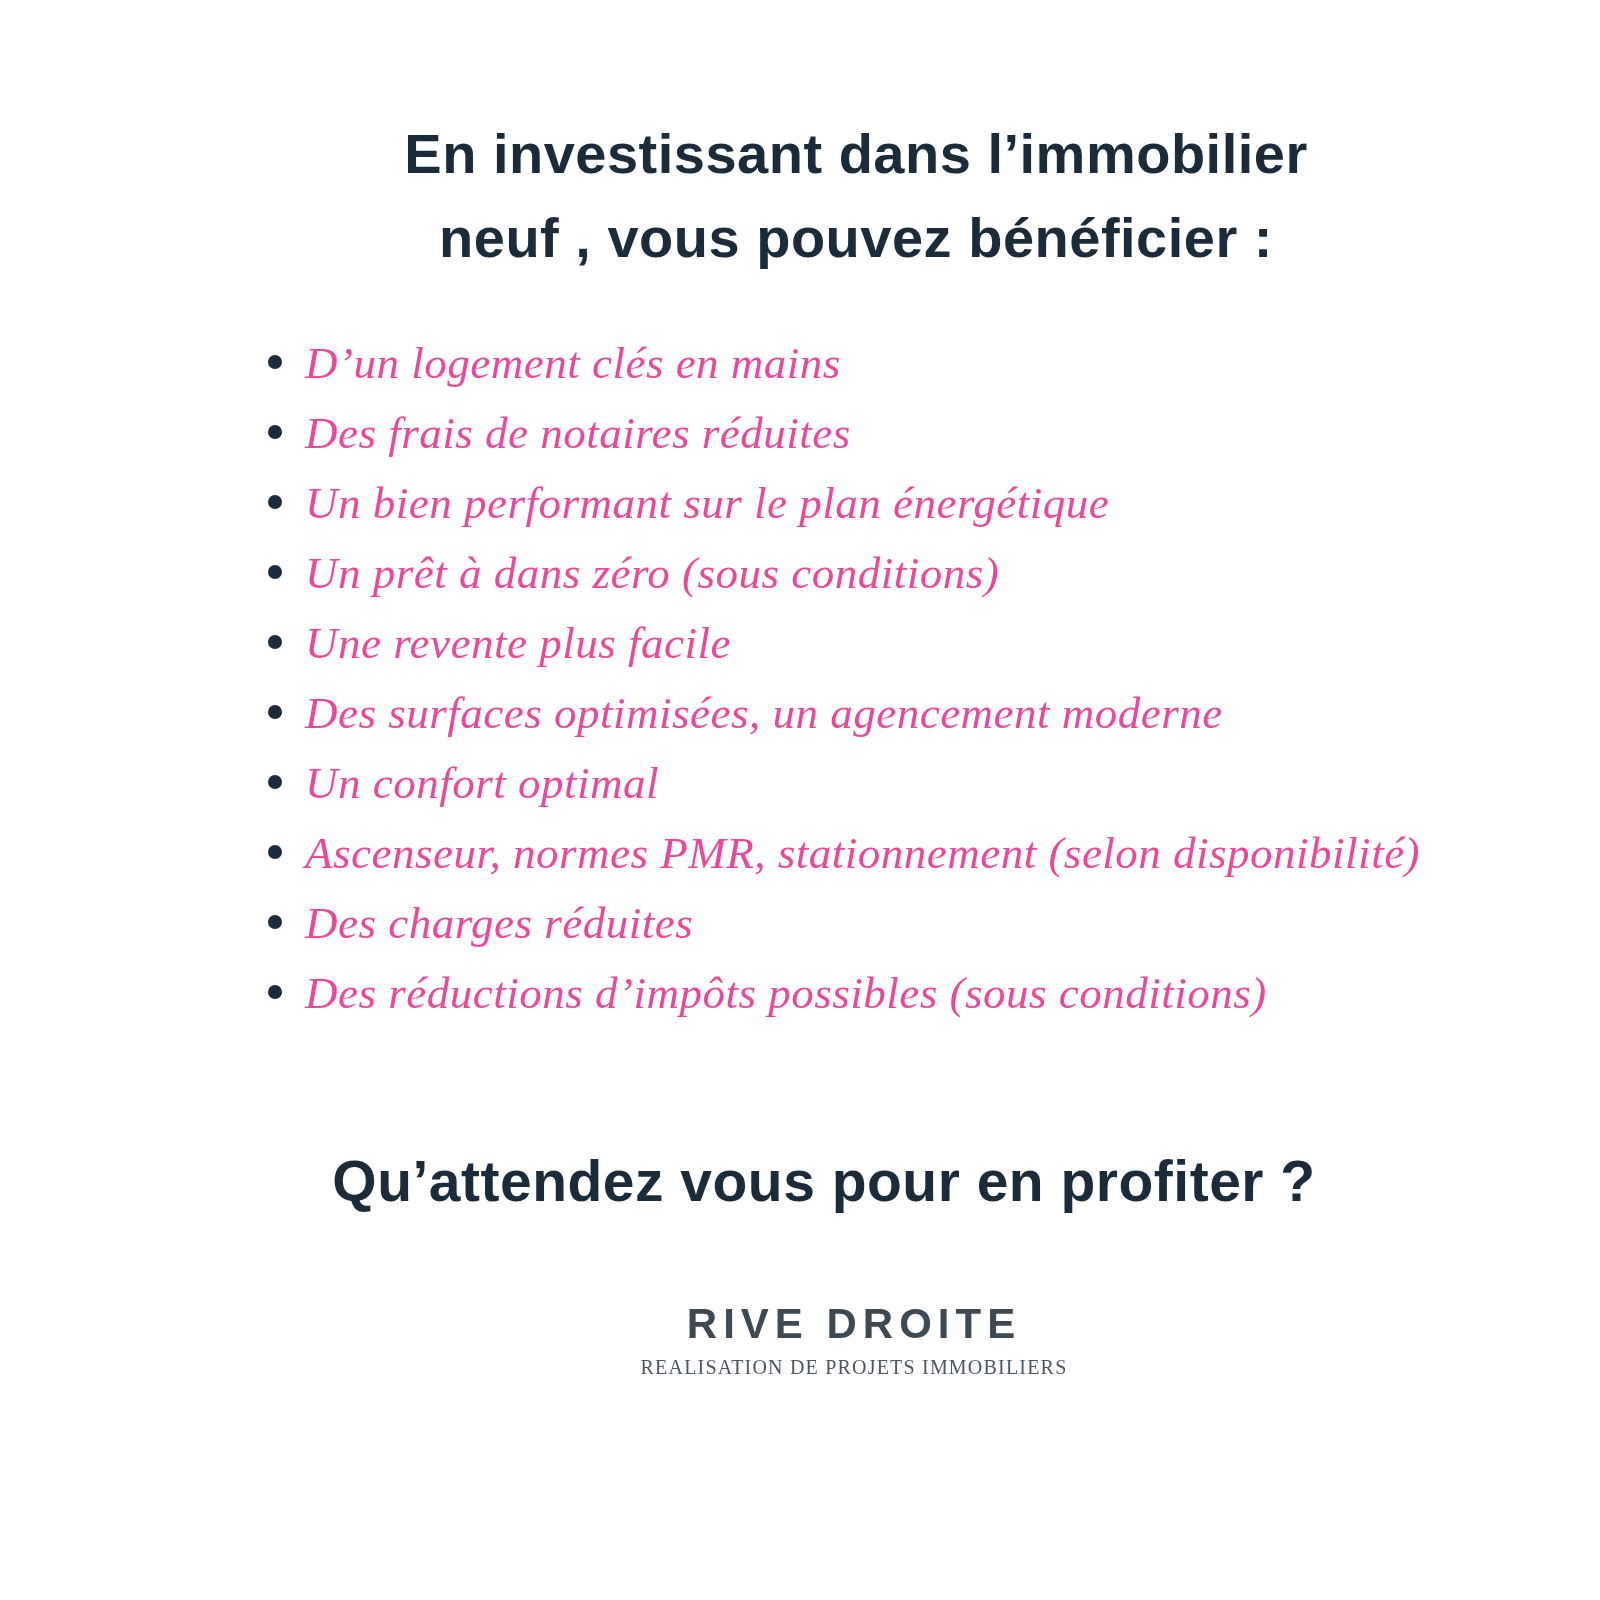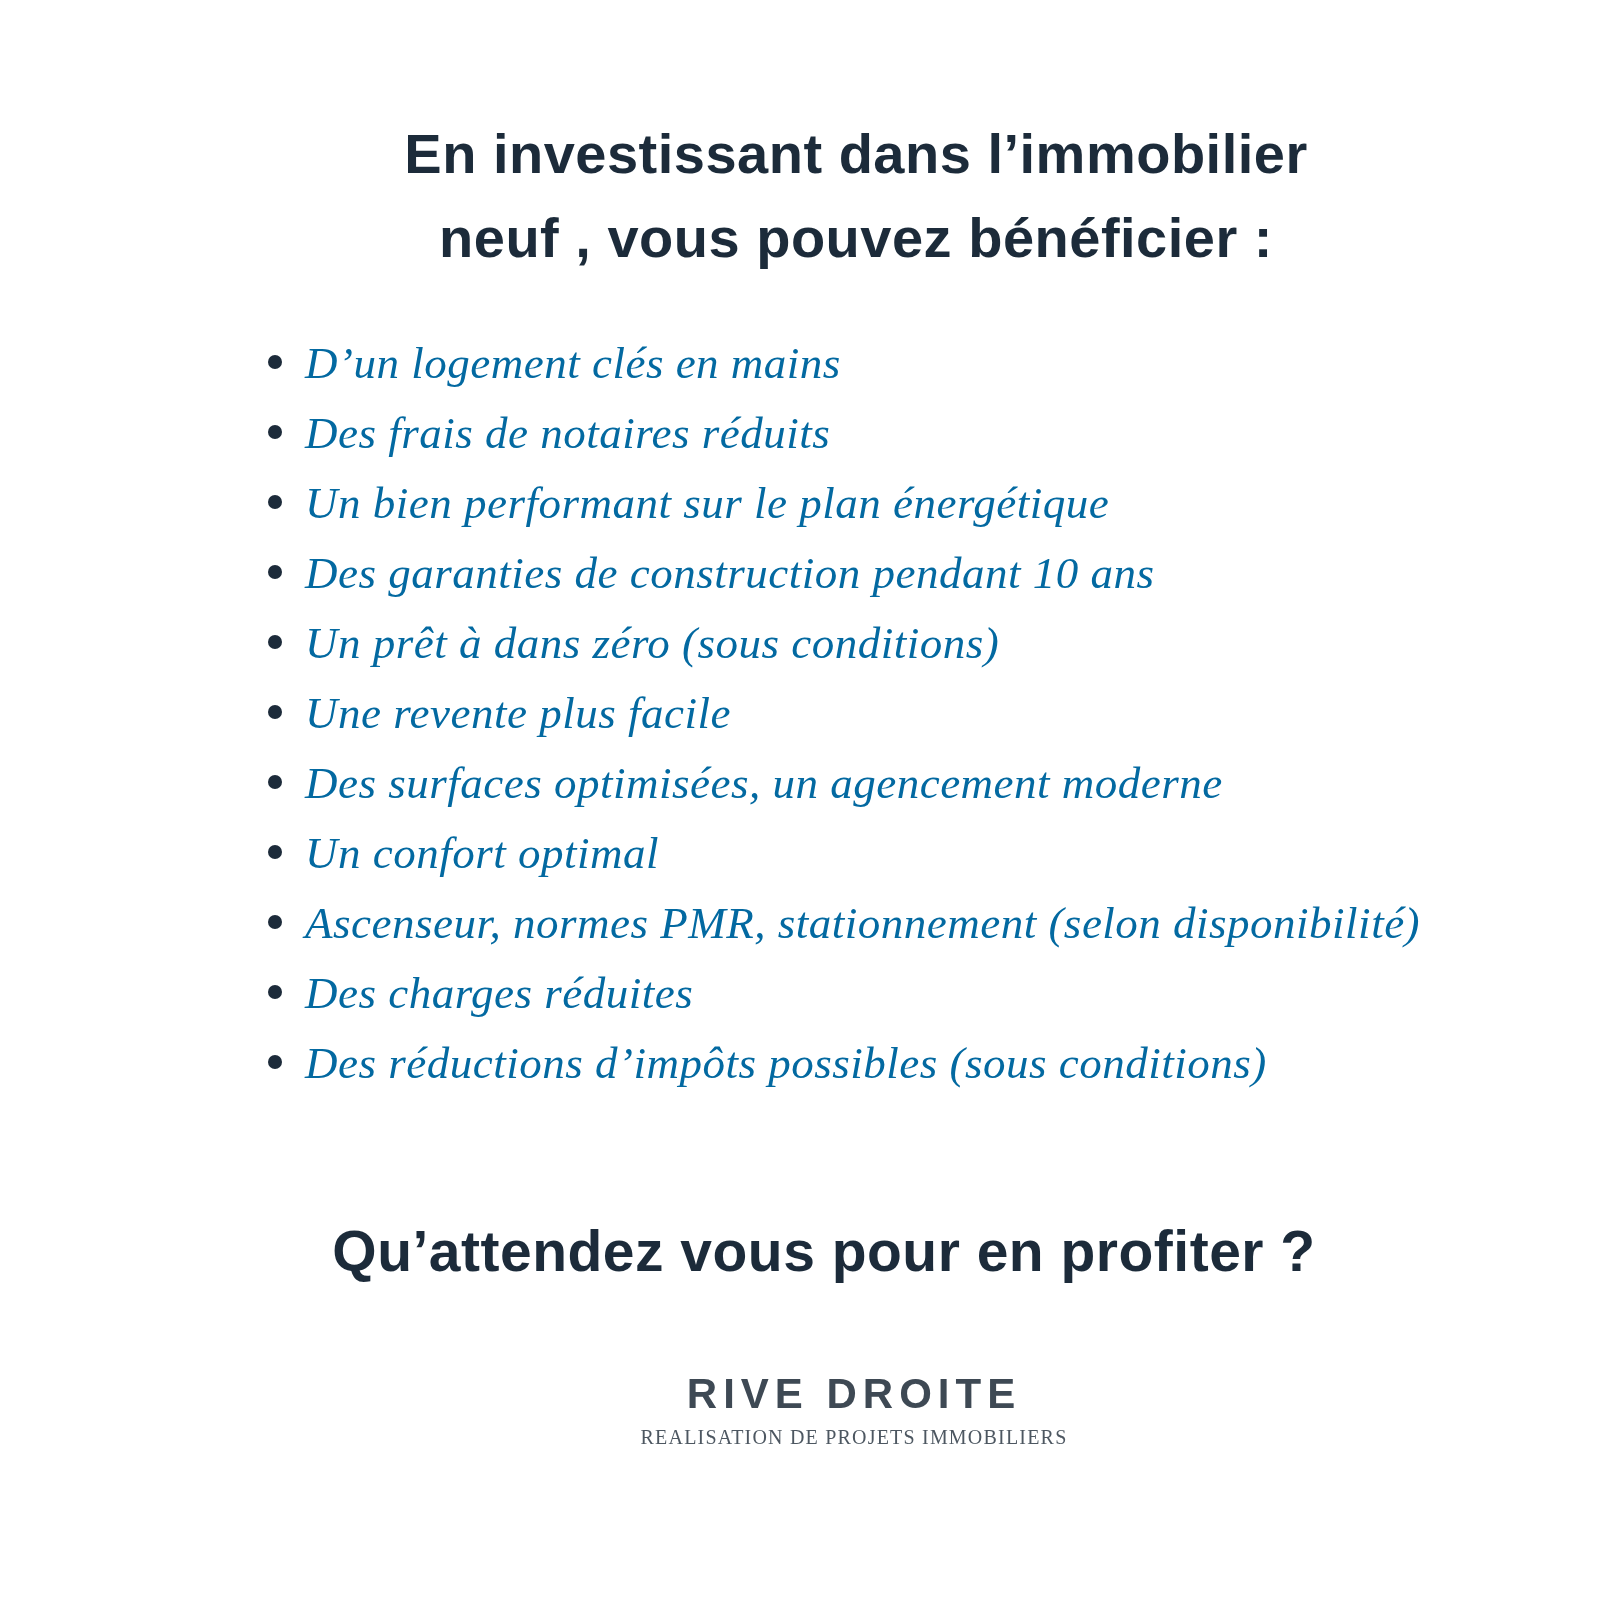--- a/index.html
+++ b/index.html
@@ -33,21 +33,21 @@
   .benefits {
     list-style: none;
     margin: 48px 0 0 268px;
     padding: 0;
     width: 1192px;
     font-family: "Liberation Serif", "DejaVu Serif", serif;
     font-style: italic;
     font-size: 45px;
     line-height: 70px;
     letter-spacing: 0.5px;
-    color: #0369a1;
+    color: #ec4899;
   }
   .benefits li {
     position: relative;
     padding-left: 37px;
   }
   .benefits li::before {
     content: "";
     position: absolute;
     left: 0;
     top: 27px;
@@ -101,23 +101,22 @@
 
 <div class="page">
 
   <h1 class="title">
     <span>En investissant dans l’immobilier</span><br>
     <span>neuf , vous pouvez bénéficier :</span>
   </h1>
 
   <ul class="benefits">
     <li>D’un logement clés en mains</li>
-    <li>Des frais de notaires réduits</li>
+    <li>Des frais de notaires réduites</li>
     <li>Un bien performant sur le plan énergétique</li>
-    <li>Des garanties de construction pendant 10 ans</li>
     <li>Un prêt à dans zéro (sous conditions)</li>
     <li>Une revente plus facile</li>
     <li>Des surfaces optimisées, un agencement moderne</li>
     <li>Un confort optimal</li>
     <li class="justify">Ascenseur, normes PMR, stationnement (selon disponibilité)</li>
     <li>Des charges réduites</li>
     <li>Des réductions d’impôts possibles (sous conditions)</li>
   </ul>
 
   <h2 class="closing">Qu’attendez vous pour en profiter ?</h2>

